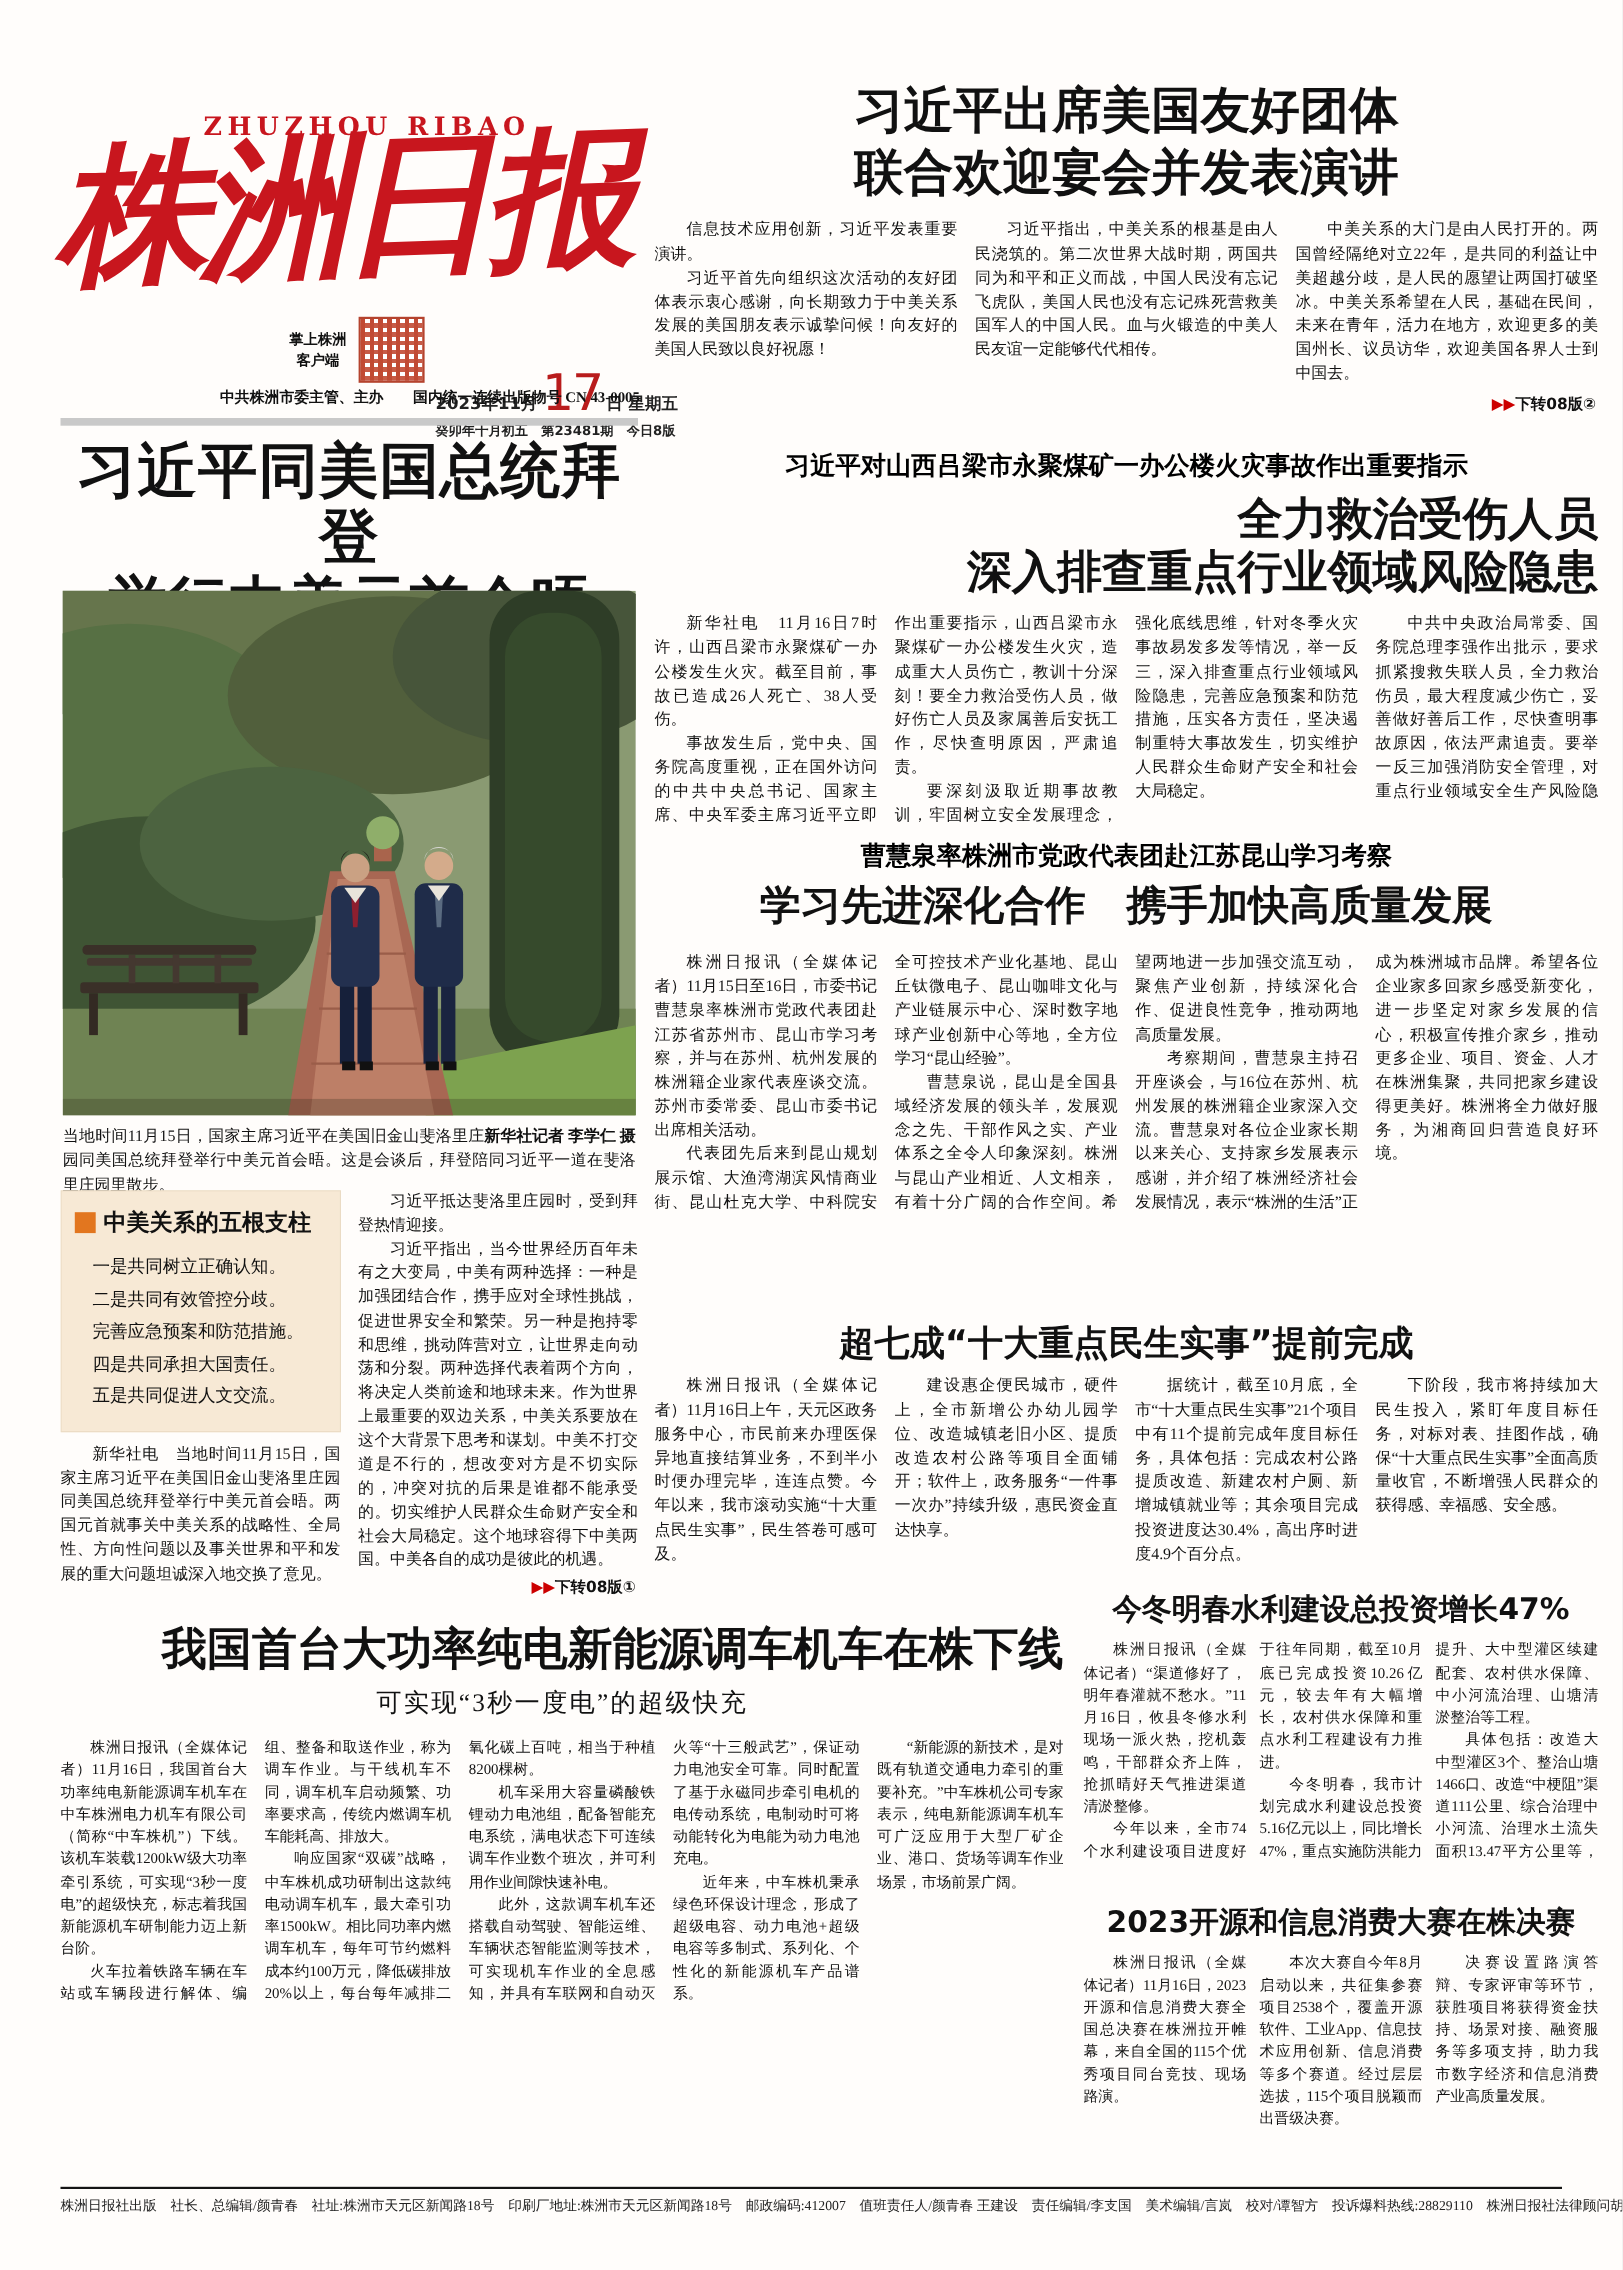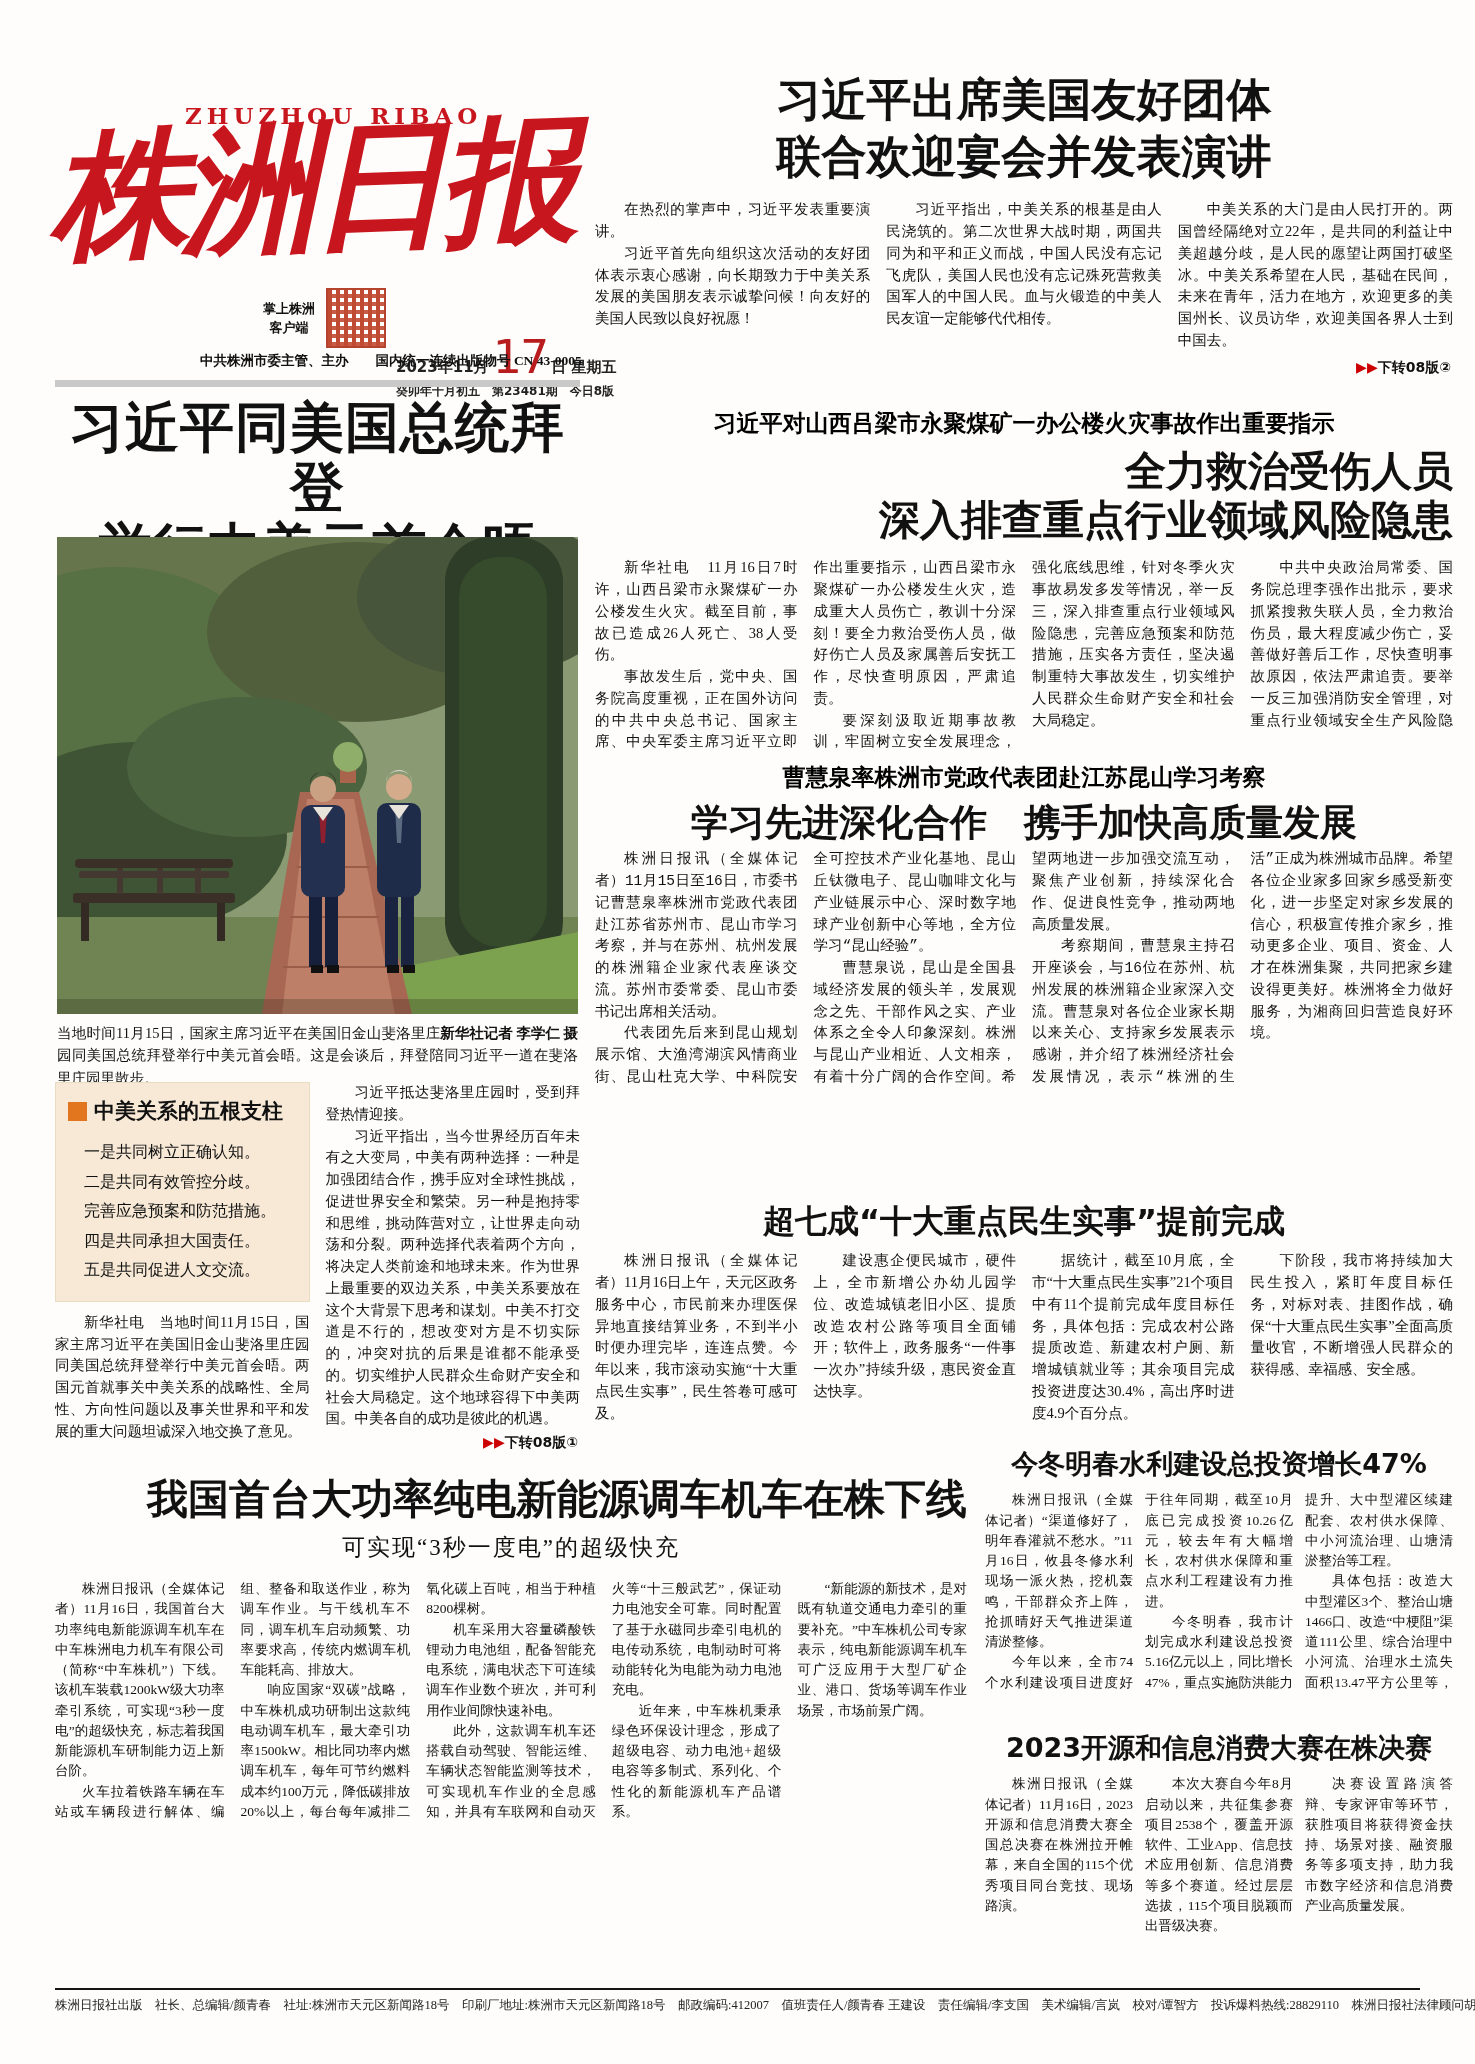--- a/index.html
+++ b/index.html
@@ -184,21 +184,21 @@
     </div>
   </div>
 
   <div class="abs" style="left:595px;top:72px;width:858px;">
     <div class="h-xl">
       <div>习近平出席美国友好团体</div>
       <div>联合欢迎宴会并发表演讲</div>
     </div>
     <div class="body-cols cols3" style="margin-top:14px;height:178px;">
       <div>
-          <p>在热烈的掌声中，习近平发表重要演讲。</p>
+          <p>信息技术应用创新，习近平发表重要演讲。</p>
           <p>习近平首先向组织这次活动的友好团体表示衷心感谢，向长期致力于中美关系发展的美国朋友表示诚挚问候！向友好的美国人民致以良好祝愿！</p>
           <p>习近平指出，中美关系的根基是由人民浇筑的。第二次世界大战时期，两国共同为和平和正义而战，中国人民没有忘记飞虎队，美国人民也没有忘记殊死营救美国军人的中国人民。血与火锻造的中美人民友谊一定能够代代相传。</p>
           <p>中美关系的大门是由人民打开的。两国曾经隔绝对立22年，是共同的利益让中美超越分歧，是人民的愿望让两国打破坚冰。中美关系希望在人民，基础在民间，未来在青年，活力在地方，欢迎更多的美国州长、议员访华，欢迎美国各界人士到中国去。</p>
         </div>
       <div class="jump">
         <span class="arrows">▶▶</span><span>下转08版②</span>
       </div>
     </div>
   </div>
 
@@ -212,21 +212,21 @@
         <p>新华社电　11月16日7时许，山西吕梁市永聚煤矿一办公楼发生火灾。截至目前，事故已造成26人死亡、38人受伤。</p>
         <p>事故发生后，党中央、国务院高度重视，正在国外访问的中共中央总书记、国家主席、中央军委主席习近平立即作出重要指示，山西吕梁市永聚煤矿一办公楼发生火灾，造成重大人员伤亡，教训十分深刻！要全力救治受伤人员，做好伤亡人员及家属善后安抚工作，尽快查明原因，严肃追责。</p>
         <p>要深刻汲取近期事故教训，牢固树立安全发展理念，强化底线思维，针对冬季火灾事故易发多发等情况，举一反三，深入排查重点行业领域风险隐患，完善应急预案和防范措施，压实各方责任，坚决遏制重特大事故发生，切实维护人民群众生命财产安全和社会大局稳定。</p>
         <p>中共中央政治局常委、国务院总理李强作出批示，要求抓紧搜救失联人员，全力救治伤员，最大程度减少伤亡，妥善做好善后工作，尽快查明事故原因，依法严肃追责。要举一反三加强消防安全管理，对重点行业领域安全生产风险隐患严查密防，坚决防范重特大事故发生。</p>
       </div>
   </div>
 
   <div class="abs" style="left:595px;top:762px;width:858px;">
     <div class="kicker">曹慧泉率株洲市党政代表团赴江苏昆山学习考察</div>
     <div class="h-md" style="margin-top:8px;">学习先进深化合作　携手加快高质量发展</div>
-    <div class="body-cols cols4" style="margin-top:4px;height:326px;font-family:Liberation Mono, monospace;">
+    <div class="body-cols cols4" style="margin-top:20px;height:326px;">
         <p>株洲日报讯（全媒体记者）11月15日至16日，市委书记曹慧泉率株洲市党政代表团赴江苏省苏州市、昆山市学习考察，并与在苏州、杭州发展的株洲籍企业家代表座谈交流。苏州市委常委、昆山市委书记出席相关活动。</p>
         <p>代表团先后来到昆山规划展示馆、大渔湾湖滨风情商业街、昆山杜克大学、中科院安全可控技术产业化基地、昆山丘钛微电子、昆山咖啡文化与产业链展示中心、深时数字地球产业创新中心等地，全方位学习“昆山经验”。</p>
         <p>曹慧泉说，昆山是全国县域经济发展的领头羊，发展观念之先、干部作风之实、产业体系之全令人印象深刻。株洲与昆山产业相近、人文相亲，有着十分广阔的合作空间。希望两地进一步加强交流互动，聚焦产业创新，持续深化合作、促进良性竞争，推动两地高质量发展。</p>
         <p>考察期间，曹慧泉主持召开座谈会，与16位在苏州、杭州发展的株洲籍企业家深入交流。曹慧泉对各位企业家长期以来关心、支持家乡发展表示感谢，并介绍了株洲经济社会发展情况，表示“株洲的生活”正成为株洲城市品牌。希望各位企业家多回家乡感受新变化，进一步坚定对家乡发展的信心，积极宣传推介家乡，推动更多企业、项目、资金、人才在株洲集聚，共同把家乡建设得更美好。株洲将全力做好服务，为湘商回归营造良好环境。</p>
       </div>
   </div>
 
   <div class="abs" style="left:595px;top:1202px;width:858px;">
     <div class="h-sm">超七成“十大重点民生实事”提前完成</div>
     <div class="body-cols cols4" style="margin-top:10px;height:190px;">

